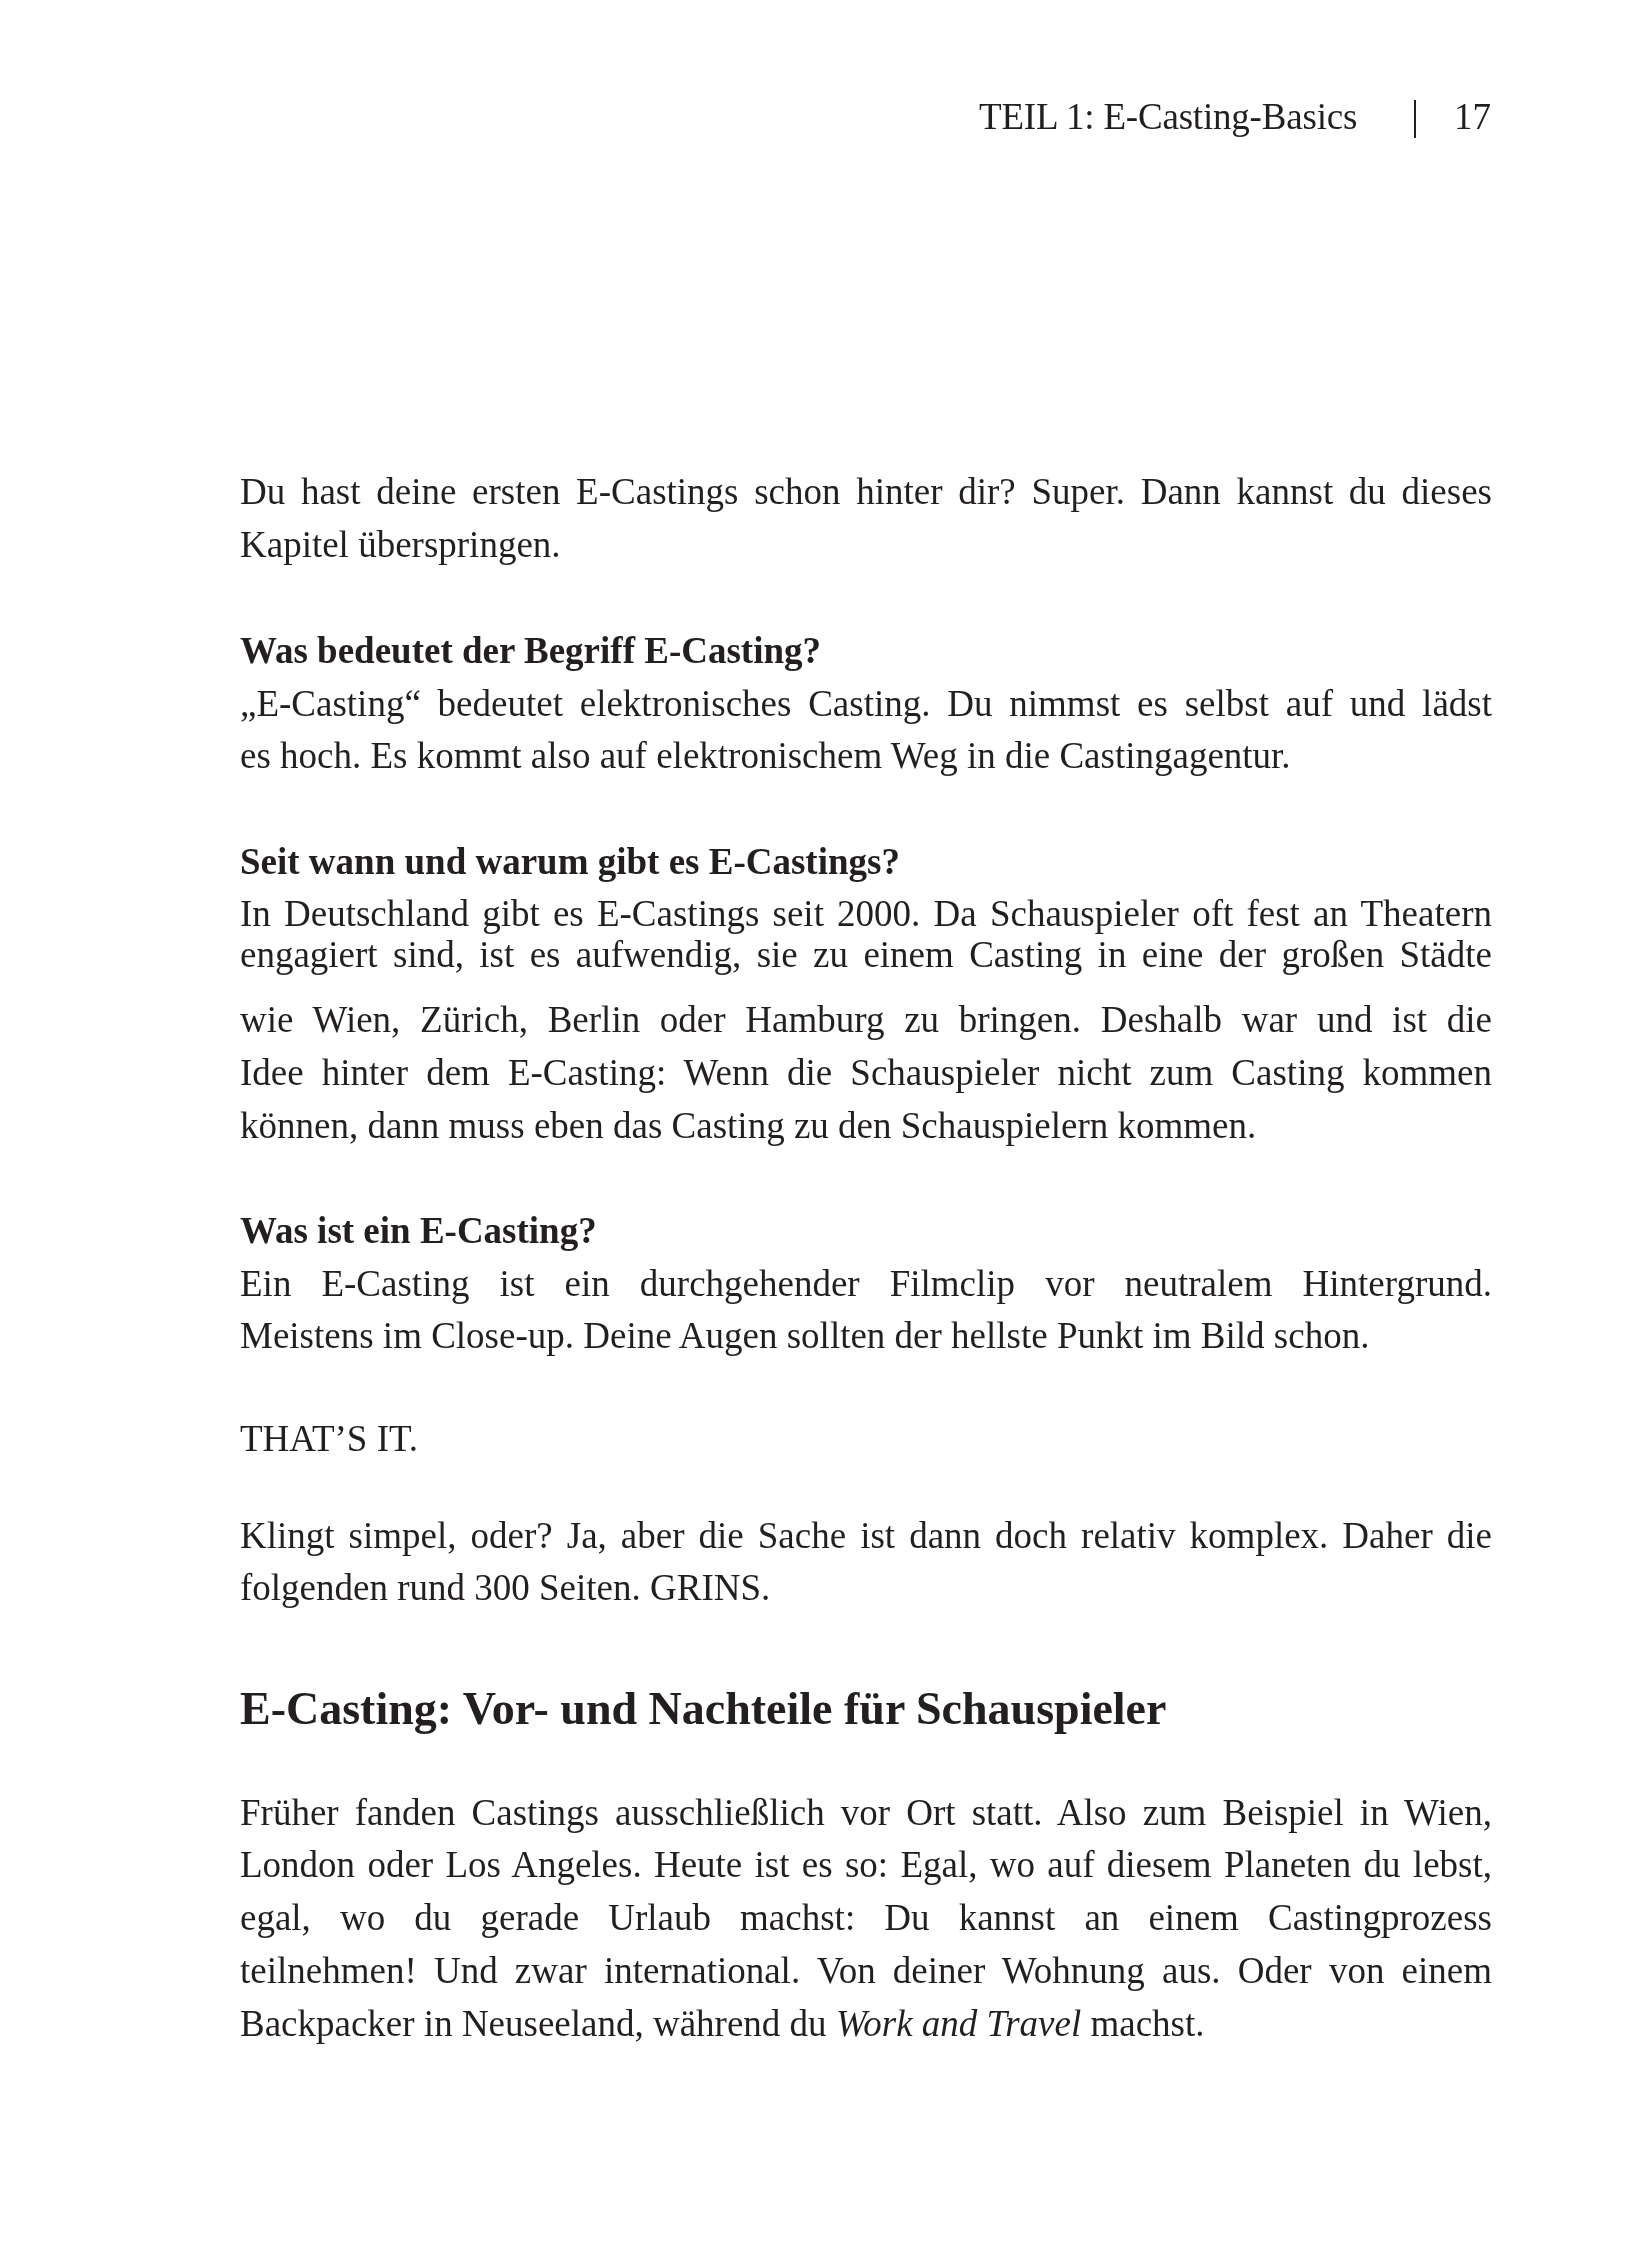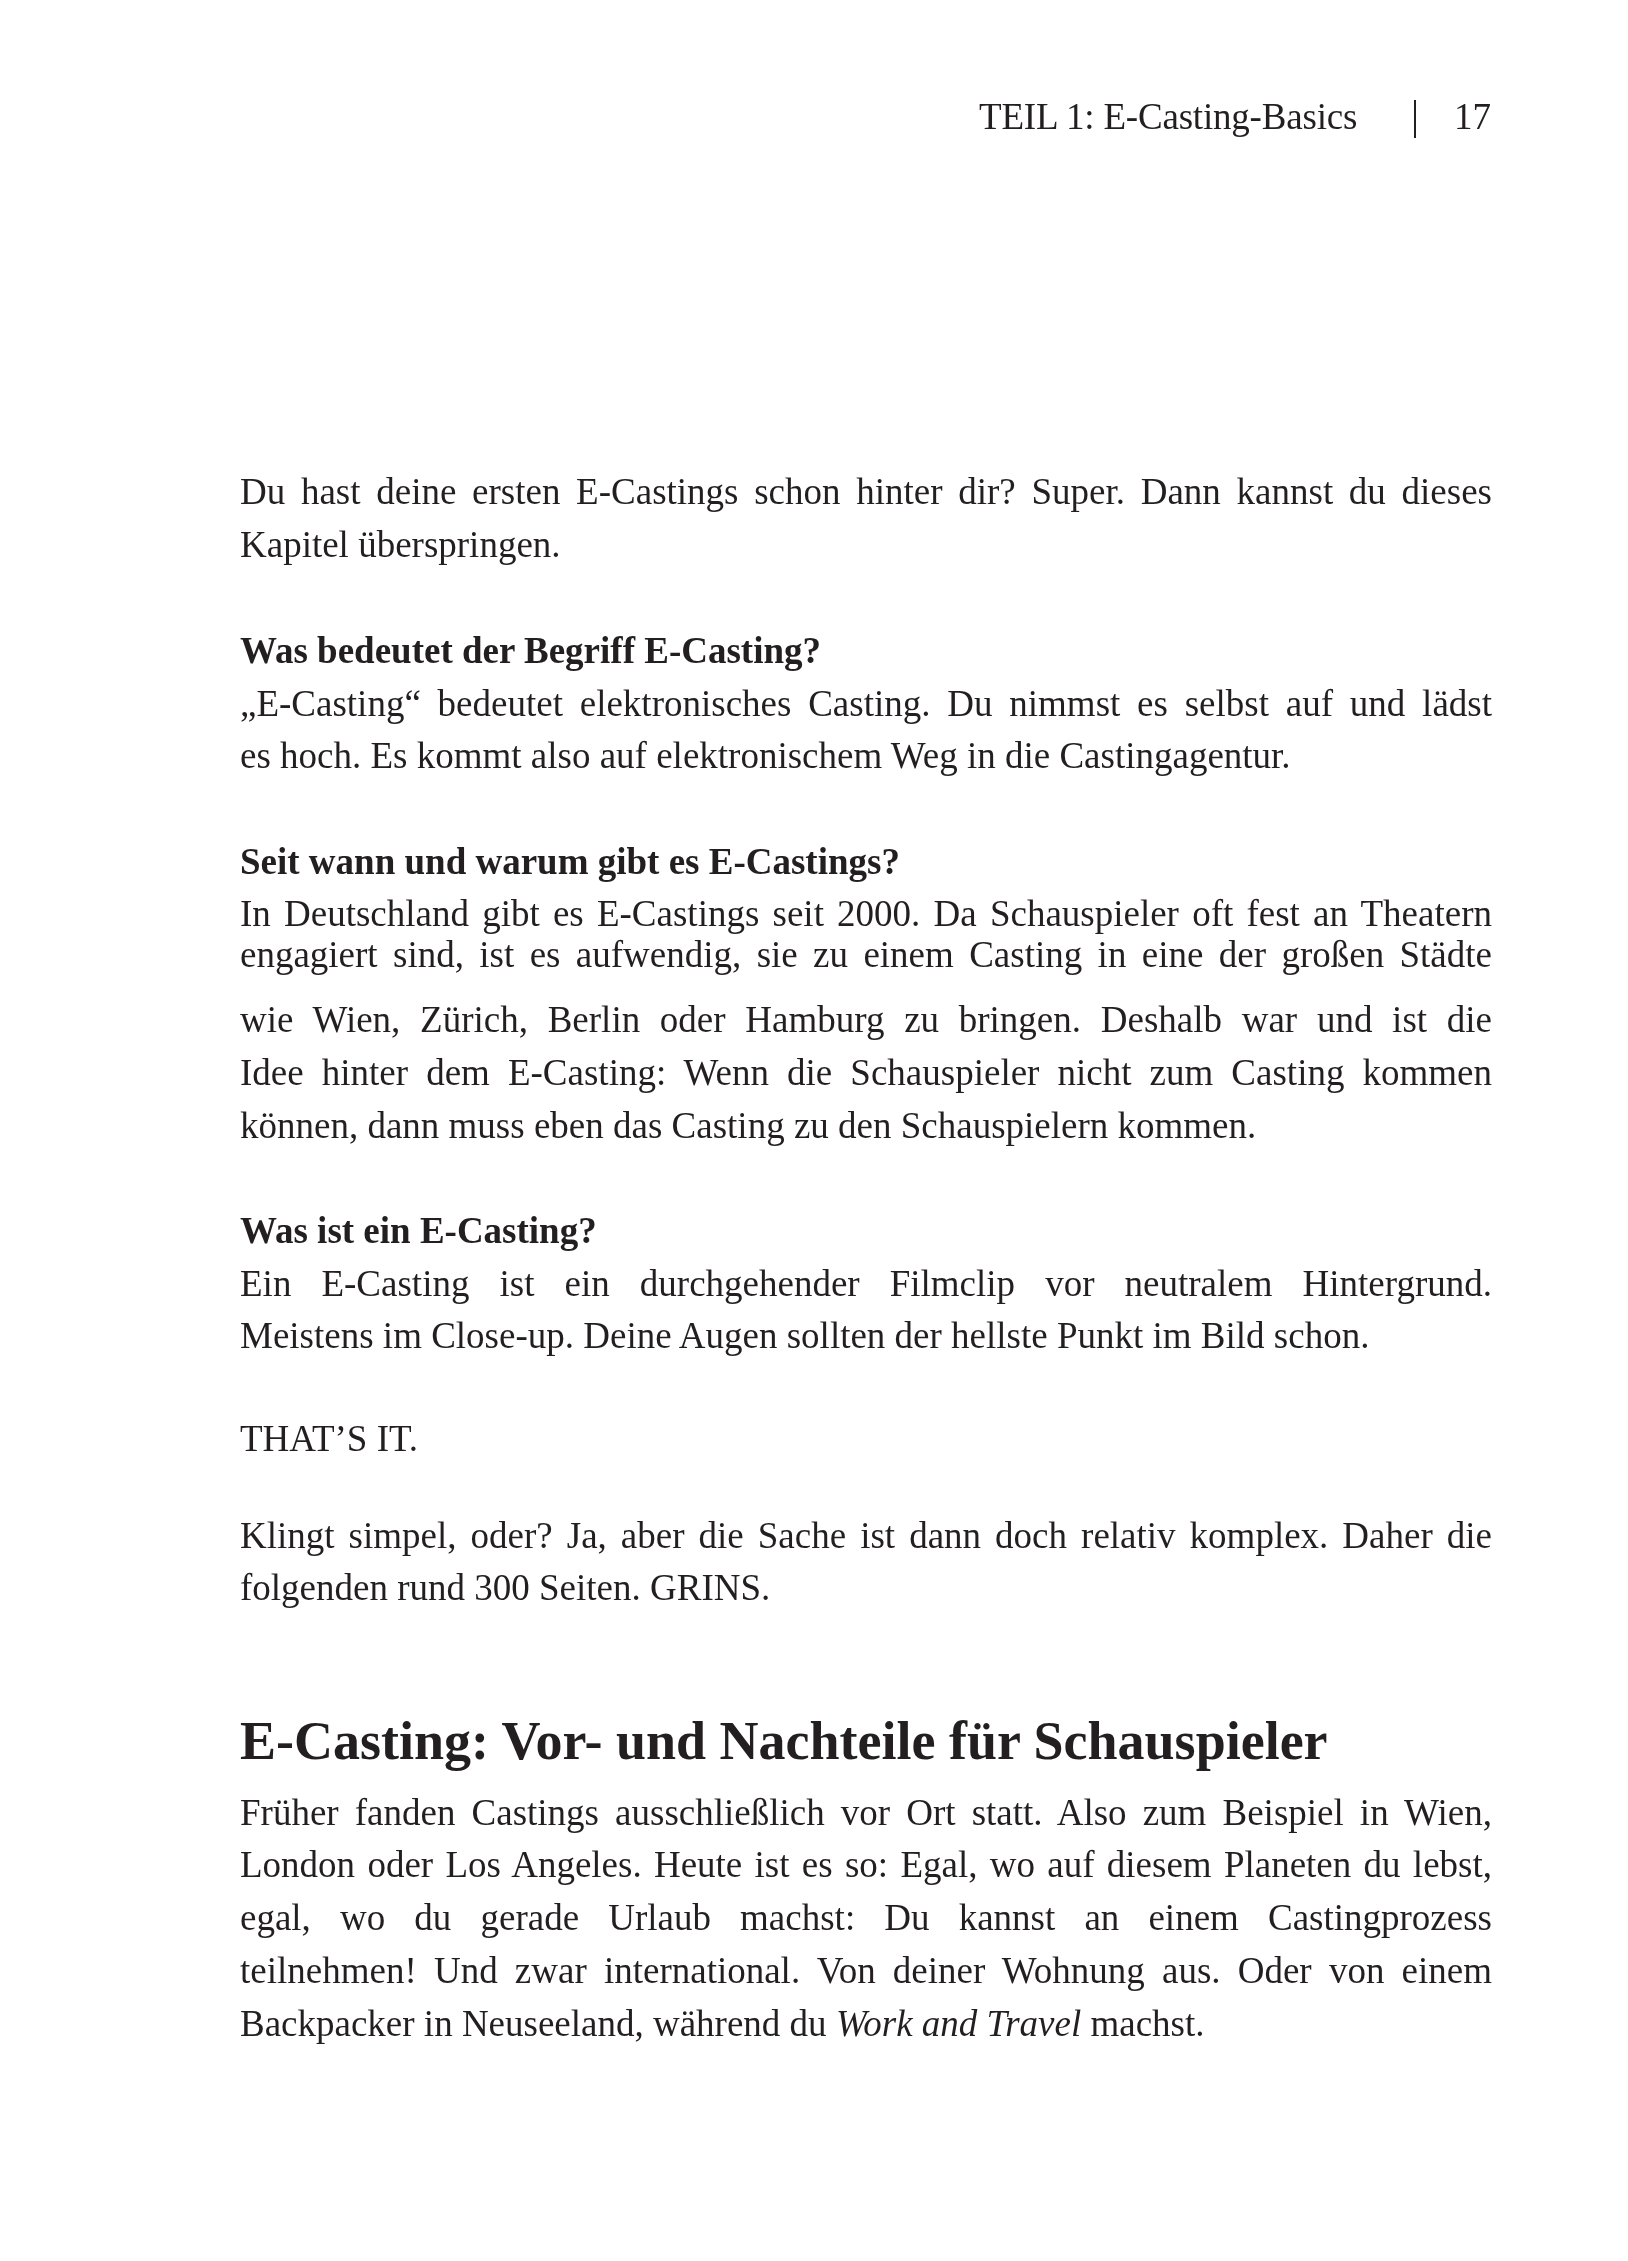--- a/index.html
+++ b/index.html
@@ -29,23 +29,22 @@
     position: absolute; left: 240px; width: 1252px;
     font-size: 37px; line-height: 45px; height: 45px;
     white-space: nowrap; overflow: visible;
   }
   .line.j {
     text-align: justify; text-align-last: justify; white-space: normal;
   }
   .line.b { font-weight: bold; }
   .section-heading {
     position: absolute; left: 240px; width: 1252px;
-    font-size: 54px; line-height: 54px; font-weight: bold;
+    font-size: 46px; line-height: 54px; font-weight: bold;
     white-space: nowrap;
-    margin-top: 32px;
   }
   em { font-style: italic; margin-top: 8px; }
 </style>
 </head>
 <body>
 
 <div class="page">
 
   <div class="running-head">
     <span class="rh-title">TEIL 1: E-Casting-Basics</span>

